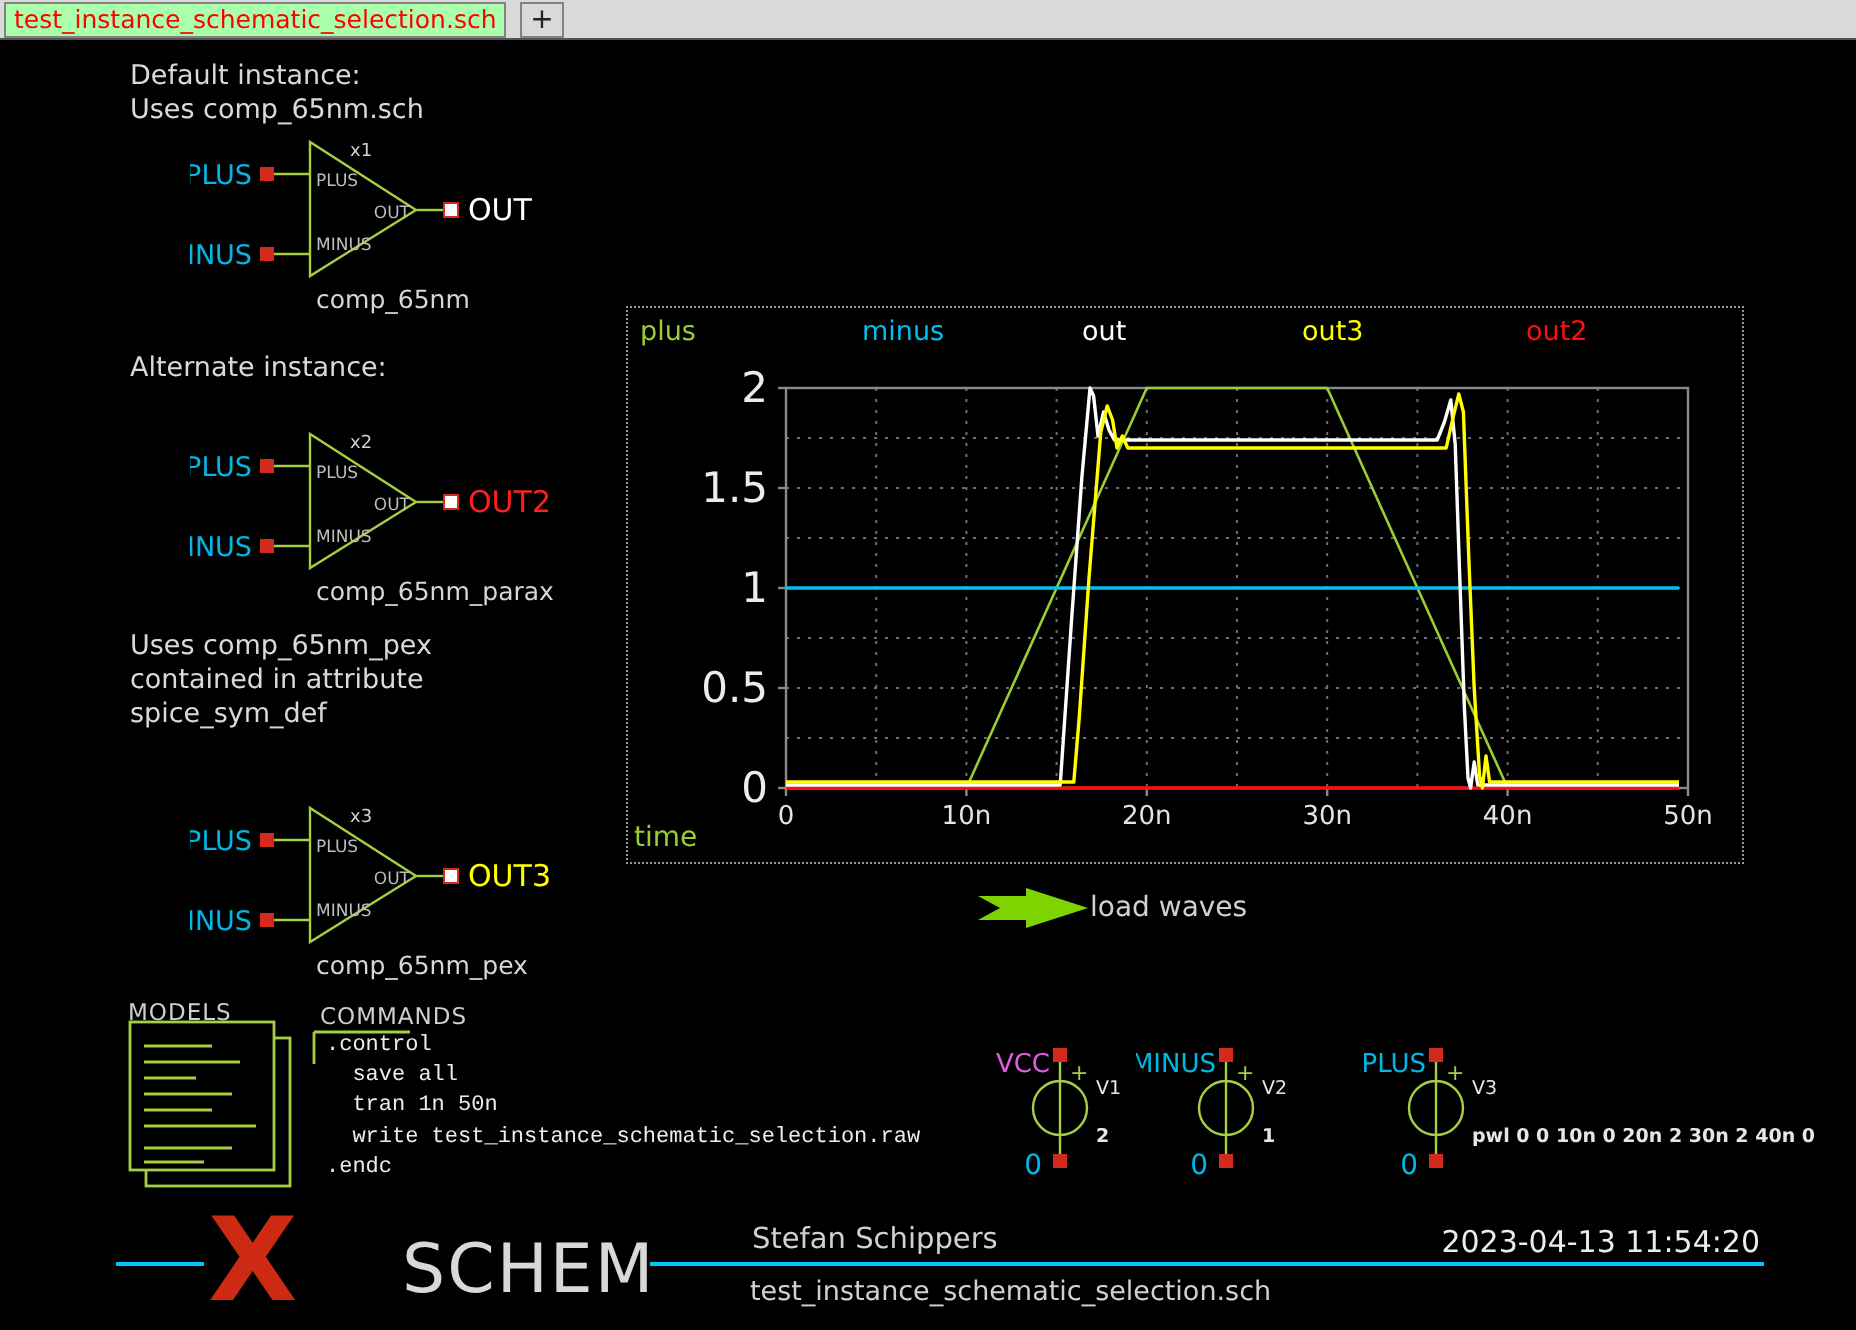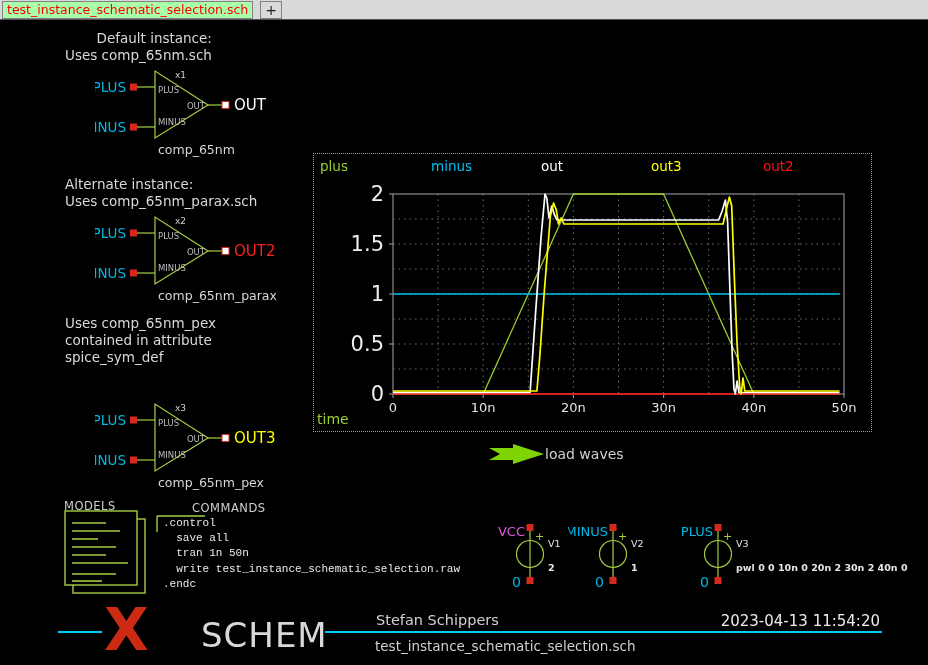--- a/index.html
+++ b/index.html
@@ -35,21 +35,21 @@
 </head>
 <body>
 
 <div id="root">
 
   <div class="tabbar">
     <div class="tab">test_instance_schematic_selection.sch</div>
     <div class="newtab">+</div>
   </div>
 
-  <div class="abs ititle" style="left:65px;top:30px;text-align:right;">
+  <div class="abs ititle" style="left:65px;top:30px;">
       <div>Default instance:</div>
       <div>Uses comp_65nm.sch</div>
     </div>
   <svg class="abs" style="left:95px;top:62px;" width="210" height="95">
       <polygon points="60,9 60,76 113,43" fill="none" stroke="#a5ce42" stroke-width="1.2"></polygon>
       <line x1="42" y1="25" x2="60" y2="25" stroke="#a5ce42" stroke-width="1.2"></line>
       <line x1="42" y1="65" x2="60" y2="65" stroke="#a5ce42" stroke-width="1.2"></line>
       <line x1="113" y1="43" x2="127" y2="43" stroke="#a5ce42" stroke-width="1.2"></line>
       <rect x="35" y="21.5" width="7" height="7" fill="#d42a1e"></rect>
       <rect x="35" y="61.5" width="7" height="7" fill="#d42a1e"></rect>
@@ -59,21 +59,20 @@
       <text x="80" y="16" fill="#cfcfcf" font-size="9">x1</text>
       <text x="63" y="31" fill="#bdbdbd" font-size="8.5">PLUS</text>
       <text x="63" y="63" fill="#bdbdbd" font-size="8.5">MINUS</text>
       <text x="110" y="47" fill="#bdbdbd" font-size="8.5" text-anchor="end">OUT</text>
       <text x="139" y="48" fill="#ffffff" font-size="15">OUT</text>
       <text x="63" y="92" fill="#d6d6d6" font-size="12.5">comp_65nm</text>
     </svg>
 
   <div class="abs ititle" style="left:65px;top:176px;">
       <div>Alternate instance:</div>
-      <div>Uses comp_65nm_parax.sch</div>
     </div>
   <svg class="abs" style="left:95px;top:208px;" width="210" height="95">
       <polygon points="60,9 60,76 113,43" fill="none" stroke="#a5ce42" stroke-width="1.2"></polygon>
       <line x1="42" y1="25" x2="60" y2="25" stroke="#a5ce42" stroke-width="1.2"></line>
       <line x1="42" y1="65" x2="60" y2="65" stroke="#a5ce42" stroke-width="1.2"></line>
       <line x1="113" y1="43" x2="127" y2="43" stroke="#a5ce42" stroke-width="1.2"></line>
       <rect x="35" y="21.5" width="7" height="7" fill="#d42a1e"></rect>
       <rect x="35" y="61.5" width="7" height="7" fill="#d42a1e"></rect>
       <rect x="127" y="39.5" width="7" height="7" fill="#ffffff" stroke="#d42a1e"></rect>
       <text x="31" y="30" fill="#00b8e8" font-size="13.5" text-anchor="end">PLUS</text>
@@ -116,21 +115,21 @@
       <line x1="12" y1="13" x2="46" y2="13" stroke="#a5ce42" stroke-width="1.6"></line>
       <line x1="12" y1="21" x2="60" y2="21" stroke="#a5ce42" stroke-width="1.6"></line>
       <line x1="12" y1="29" x2="38" y2="29" stroke="#a5ce42" stroke-width="1.6"></line>
       <line x1="12" y1="37" x2="56" y2="37" stroke="#a5ce42" stroke-width="1.6"></line>
       <line x1="12" y1="45" x2="46" y2="45" stroke="#a5ce42" stroke-width="1.6"></line>
       <line x1="12" y1="53" x2="68" y2="53" stroke="#a5ce42" stroke-width="1.6"></line>
       <line x1="12" y1="64" x2="56" y2="64" stroke="#a5ce42" stroke-width="1.6"></line>
       <line x1="12" y1="71" x2="42" y2="71" stroke="#a5ce42" stroke-width="1.6"></line>
     </svg>
 
-  <div class="abs cmdlabel" style="left:160px;top:501px;margin-left:32px;">COMMANDS</div>
+  <div class="abs cmdlabel" style="left:160px;top:501px;">COMMANDS</div>
   <svg class="abs" style="left:155px;top:505px;" width="120" height="30" id="cmd-bracket">
       <line x1="2" y1="11" x2="50" y2="11" stroke="#a5ce42" stroke-width="1.4"></line>
       <line x1="2" y1="11" x2="2" y2="27" stroke="#a5ce42" stroke-width="1.4"></line>
     </svg>
   <pre class="abs cmdpre" style="left:163px;top:516px;">.control
   save all
   tran 1n 50n
   write test_instance_schematic_selection.raw
 .endc</pre>
 

